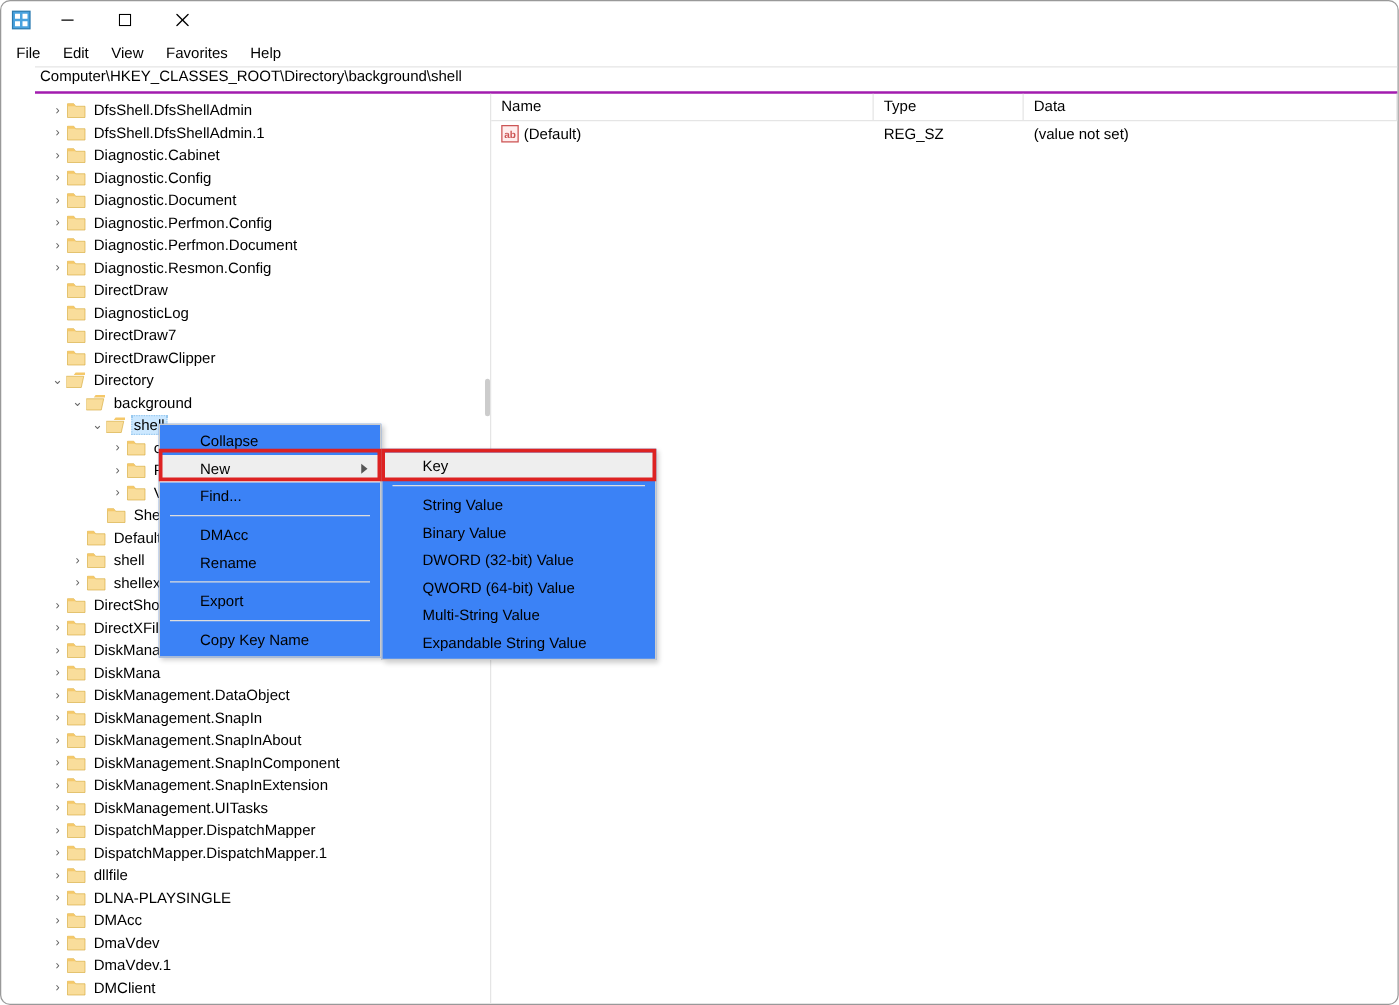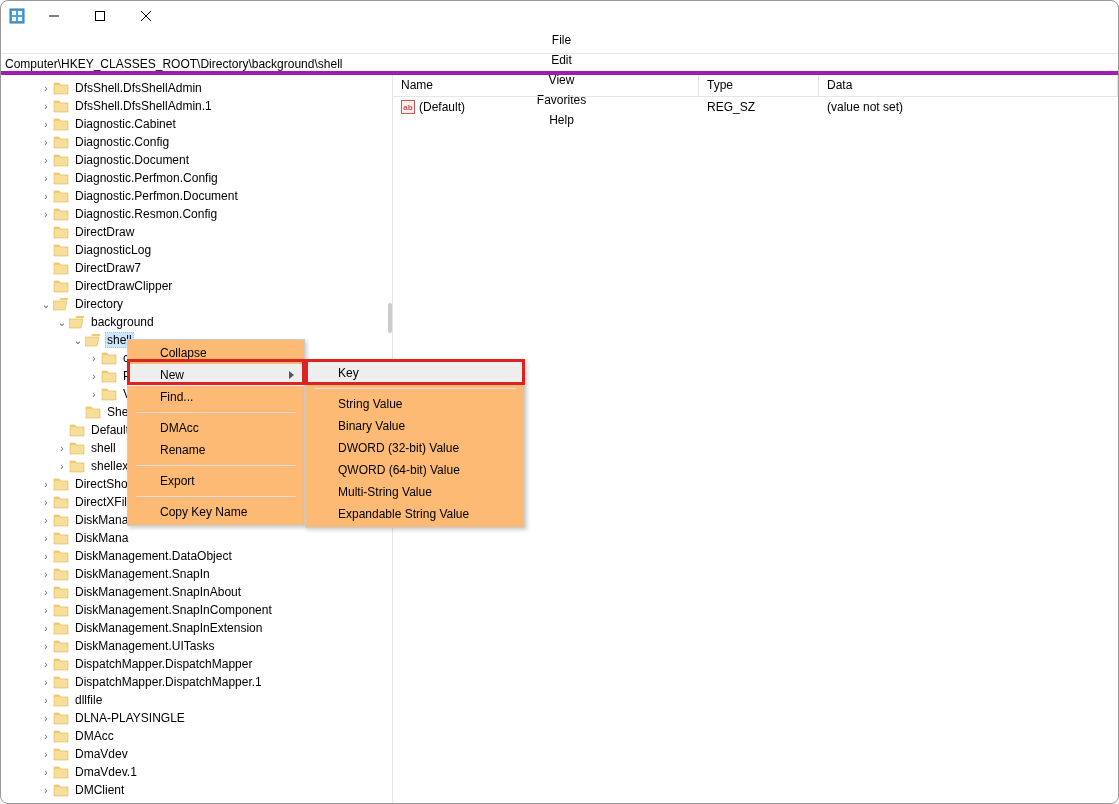--- a/index.html
+++ b/index.html
@@ -5,24 +5,24 @@
 * { margin: 0; padding: 0; box-sizing: border-box; font-family: "Segoe UI", sans-serif; font-size: 12px; }
 body { background: #fff; width: 1119px; height: 804px; overflow: hidden; border: 1px solid #999; border-radius: 8px; position: relative; }
 
 .titlebar { height: 30px; display: flex; align-items: center; padding-left: 8px; }
 .titlebar .app-icon { width: 16px; height: 16px; margin-right: 6px; display:flex; align-items:center; justify-content:center;}
 .titlebar .title { flex: 1; }
 .titlebar .win-btns { display: flex; }
 .titlebar .win-btn { width: 46px; height: 30px; display: flex; align-items: center; justify-content: center; }
 .titlebar .win-btn svg { width: 10px; height: 10px; }
 
-.menubar { height: 22px; display: flex; align-items: center; padding-left: 4px; gap: 2px; flex-direction: column; }
+.menubar { height: 22px; display: flex; align-items: center; padding-left: 4px; gap: 2px; }
 .menubar .menu-item { padding: 2px 8px; }
 
-.pathbar { height: 22px; border-top: 1px solid #e5e5e5; border-bottom: 4px solid #a21caf; display: flex; align-items: flex-end; padding-left: 4px; }
+.pathbar { height: 22px; border-top: 1px solid #e5e5e5; border-bottom: 2px solid #a21caf; display: flex; align-items: flex-start; padding-left: 4px; margin-left: 27px; }
 
 .main { display: flex; height: 728px; }
 .tree-pane { width: 392px; border-right: 1px solid #e5e5e5; overflow: hidden; position: relative; }
 .tree { padding-top: 4px; padding-left: 0; }
 .tnode { display: flex; align-items: center; height: 18px; white-space: nowrap; }
 .tnode .chev { width: 14px; display: flex; justify-content: center; align-items: center; color: #666; font-size: 10px; }
 .tnode .folder { width: 16px; height: 14px; margin-right: 4px; display:flex; align-items:center; }
 .tnode .lbl { padding: 0 2px; }
 .tnode.selected .lbl { background: #cce8ff; border: 1px dotted #99c9ef; padding: 0 1px; }
 
@@ -30,21 +30,21 @@
 
 .values-pane { flex: 1; }
 .vhdr { display: flex; height: 22px; border-bottom: 1px solid #e5e5e5; }
 .vhdr .col { padding: 3px 8px; border-right: 1px solid #e5e5e5; }
 .vrow { display: flex; height: 20px; align-items: center; }
 .vrow .cell { padding: 0 8px; display:flex; align-items:center; gap:4px;}
 .col-name { width: 306px; }
 .col-type { width: 120px; }
 .col-data { flex: 1; }
 
-.ctx-menu { position: absolute; background: #fdba74; border: 1px solid #ccc; box-shadow: 2px 2px 4px rgba(0,0,0,0.2); z-index: 100; padding: 2px 0;}
+.ctx-menu { position: absolute; background: #3b82f6; border: 1px solid #ccc; box-shadow: 2px 2px 4px rgba(0,0,0,0.2); z-index: 100; padding: 2px 0;}
 .ctx-item { padding: 4px 20px 4px 32px; white-space: nowrap; position: relative; }
 .ctx-item.sub::after { content: ""; position: absolute; right: 10px; top: 50%; transform: translateY(-50%); border-left: 5px solid #555; border-top: 4px solid transparent; border-bottom: 4px solid transparent;}
 .ctx-item.hover { background: #eee; }
 .ctx-sep { height: 1px; background: #ddd; margin: 4px 8px; }
 
 #ctx1 { left: 126px; top: 338px; width: 178px; }
 #ctx2 { left: 304px; top: 358px; width: 220px; }
 
 .highlight-box { position: absolute; border: 3px solid #d22; z-index: 200; pointer-events:none; }
 #hl1 { left: 126px; top: 358px; width: 178px; height: 26px; }

